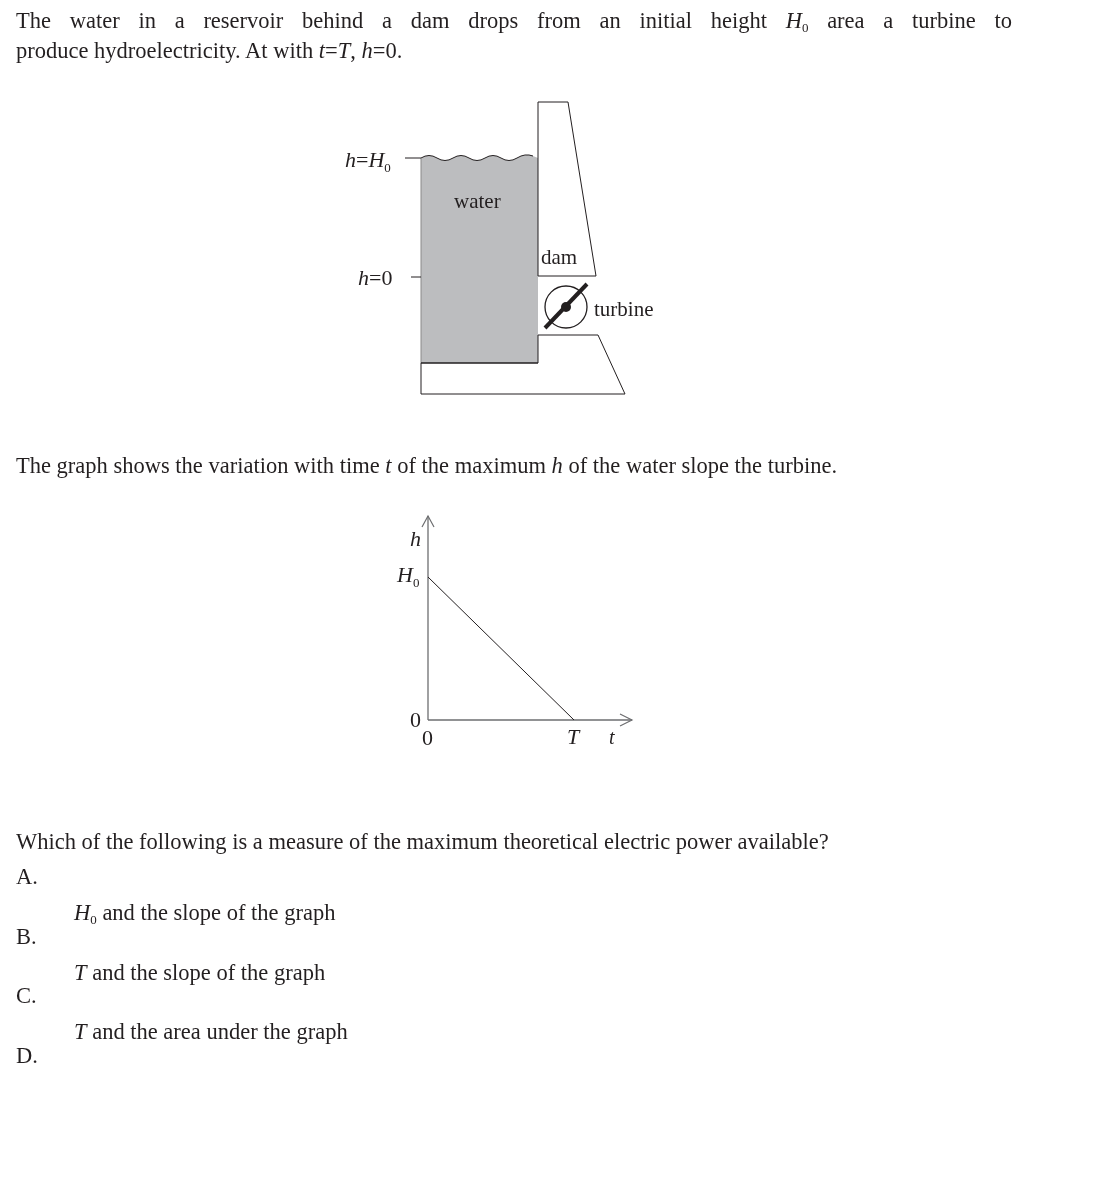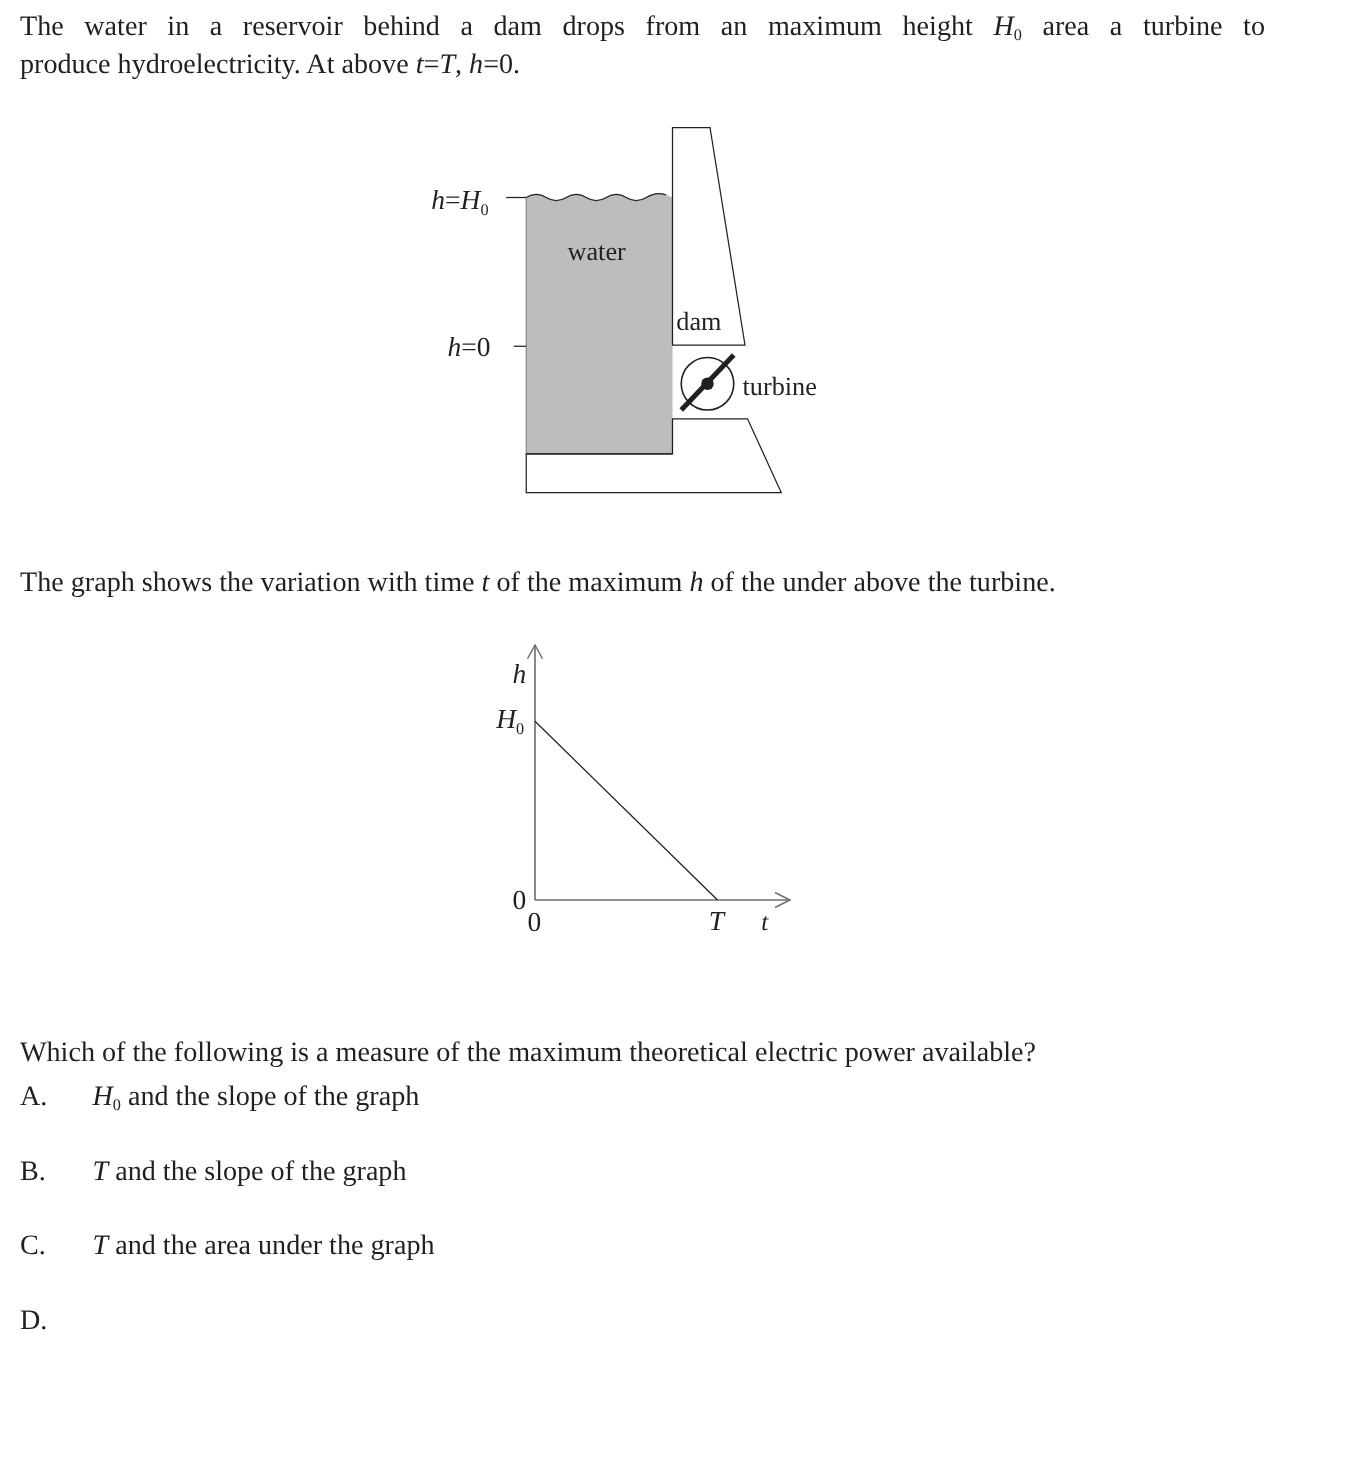--- a/index.html
+++ b/index.html
@@ -13,29 +13,29 @@
     font-size: 22.5px; line-height: 30px; text-align: justify;
   }
   .intro .l1 { display: block; text-align-last: justify; }
   .intro .l2 { display: block; }
   i { font-style: italic; }
   sub { font-size: 13px; vertical-align: -4px; line-height: 0; font-style: normal; }
   .caption { left: 16px; top: 451px; font-size: 22.5px; line-height: 30px; }
   .question { left: 16px; top: 827px; font-size: 22.5px; line-height: 30px; }
   .option { left: 16px; font-size: 22.5px; line-height: 30px; display: flex; }
   .option .letter { width: 58px; display: inline-block; }
-  .option .text { display: inline-block; }
+  .option .text { display: inline-block; margin-top: 36px; }
   svg text { font-family: "Liberation Serif", "DejaVu Serif", serif; fill: #231f20; }
 </style>
 </head>
 <body>
 
 <div class="abs intro">
-  <span class="l1"><span>The water in a reservoir behind a dam drops from an maximum height </span><i>H</i><sub>0</sub><span> area a turbine to</span></span>
-  <span class="l2"><span>produce hydroelectricity.  At above </span><i>t</i><span>=</span><i>T</i><span>, </span><i>h</i><span>=0.</span></span>
+  <span class="l1"><span>The water in a reservoir behind a dam drops from an initial height </span><i>H</i><sub>0</sub><span> area a turbine to</span></span>
+  <span class="l2"><span>produce hydroelectricity.  At with </span><i>t</i><span>=</span><i>T</i><span>, </span><i>h</i><span>=0.</span></span>
 </div>
 
 <svg class="abs" style="left:0;top:0" width="1094" height="460">
 
   <path d="M421,158 q8,-5 16,0 t16,0 t16,0 t16,0 t16,0 t16,0 t16,-2 L538,158 L538,363 L421,363 Z" fill="#bcbdbf" stroke="none"></path>
   <path d="M421,158 q8,-5 16,0 t16,0 t16,0 t16,0 t16,0 t16,0 t16,-2" fill="none" stroke="#231f20" stroke-width="1"></path>
   <line x1="421" y1="158" x2="421" y2="363" stroke="#8a8a8a" stroke-width="1"></line>
 
   <polygon points="538,102 568,102 596,276 538,276" fill="#fff" stroke="#231f20" stroke-width="1"></polygon>
 
@@ -51,21 +51,21 @@
   <line x1="405" y1="158" x2="421" y2="158" stroke="#231f20" stroke-width="1"></line>
   <line x1="411" y1="277" x2="421" y2="277" stroke="#231f20" stroke-width="1"></line>
 
   <text x="345" y="167" font-size="22"><tspan font-style="italic">h</tspan><tspan>=</tspan><tspan font-style="italic">H</tspan><tspan font-size="13" dy="5">0</tspan></text>
   <text x="358" y="285" font-size="22"><tspan font-style="italic">h</tspan><tspan>=0</tspan></text>
   <text x="454" y="208" font-size="21">water</text>
   <text x="541" y="264" font-size="21">dam</text>
   <text x="594" y="316" font-size="21">turbine</text>
 </svg>
 
-<div class="abs caption"><span>The graph shows the variation with time </span><i>t</i><span> of the maximum </span><i>h</i><span> of the under above the turbine.</span></div>
+<div class="abs caption"><span>The graph shows the variation with time </span><i>t</i><span> of the maximum </span><i>h</i><span> of the water slope the turbine.</span></div>
 
 <svg class="abs" id="graph" style="left:0;top:500px" width="1094" height="260">
   <line x1="428" y1="220" x2="428" y2="16" stroke="#6d6e70" stroke-width="1.3"></line>
   <polyline points="422,27 428,16 434,27" fill="none" stroke="#6d6e70" stroke-width="1.2"></polyline>
   <line x1="428" y1="220" x2="632" y2="220" stroke="#6d6e70" stroke-width="1.3"></line>
   <polyline points="620,214 632,220 620,226" fill="none" stroke="#6d6e70" stroke-width="1.2"></polyline>
   <line id="series-line" stroke="#231f20" stroke-width="1" x1="428" y1="77" x2="574" y2="220"></line>
   <text x="410" y="46" font-size="22" font-style="italic">h</text>
   <text x="397" y="82" font-size="22"><tspan font-style="italic">H</tspan><tspan font-size="13" dy="5">0</tspan></text>
   <text x="410" y="227" font-size="22">0</text>

